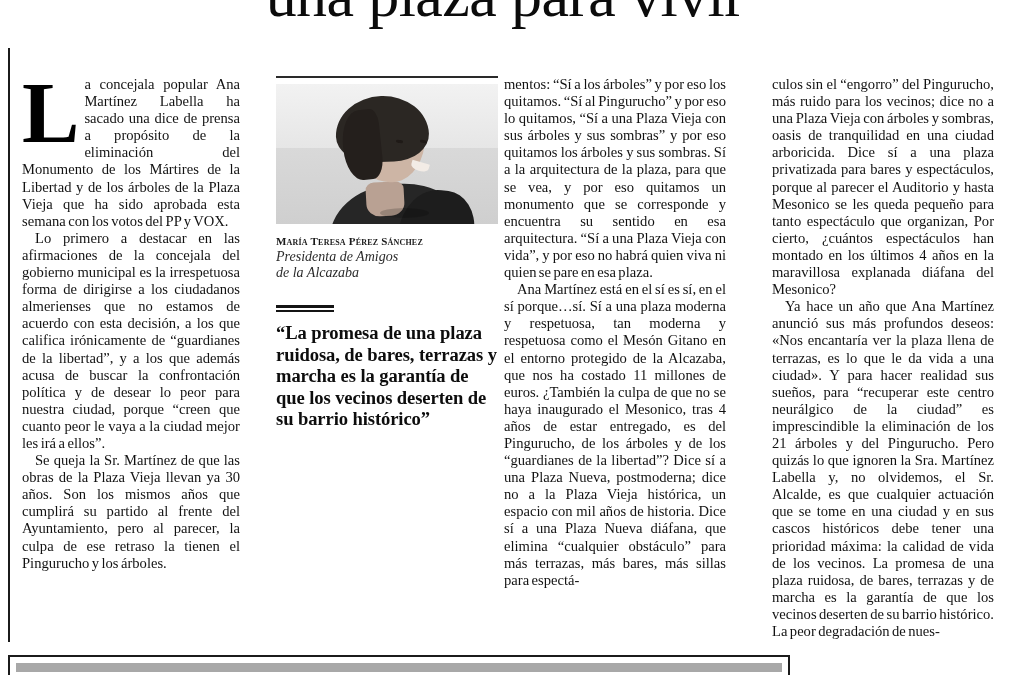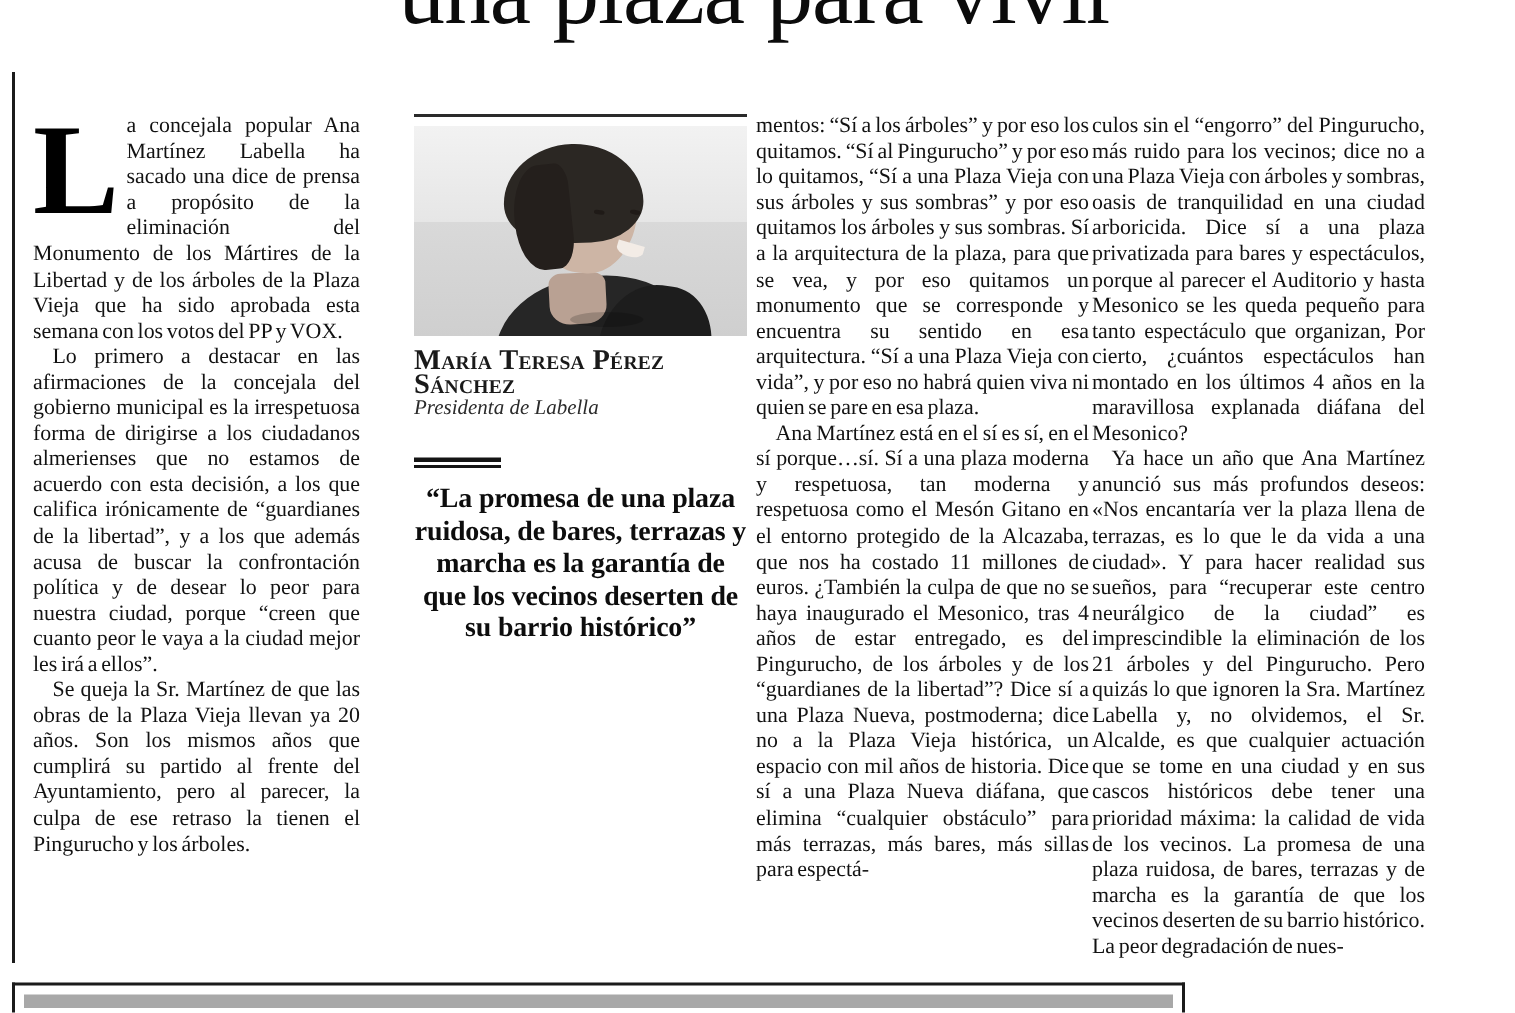--- a/index.html
+++ b/index.html
@@ -56,21 +56,21 @@
   }
   .col {
     position: absolute;
     top: 0;
     overflow: hidden;
     height: 570px;
   }
   .col-1 { left: 22px;  width: 218px; }
   .col-2 { left: 276px; width: 222px; }
   .col-3 { left: 504px; width: 222px; }
-  .col-4 { left: 728px; width: 222px; }
+  .col-4 { left: 772px; width: 222px; }
 
   .body-text {
     font-size: 14.6px;
     line-height: 17.1px;
     text-align: justify;
     text-justify: inter-word;
     hyphens: manual;
     word-spacing: -1.2px;
     color: #121212;
   }
@@ -183,21 +183,21 @@
   .ph-neck-shadow {
     position: absolute;
     left: 47%; bottom: 6px; width: 22%; height: 10px;
     background: rgba(0,0,0,0.18);
     border-radius: 50%;
   }
 
   
   .byline { margin-top: 9px; }
   .byline-name {
-    font-size: 19px;
+    font-size: 11px;
     font-weight: 700;
     font-variant: small-caps;
     letter-spacing: 0.2px;
     color: #1a1a1a;
     line-height: 16px;
   }
   .byline-role {
     font-size: 14px;
     font-style: italic;
     line-height: 16px;
@@ -208,21 +208,20 @@
   .quote-block { margin-top: 24px; }
   .quote-rule-a { width: 58px; height: 3px; background: #141414; }
   .quote-rule-b { width: 58px; height: 2px; background: #141414; margin-top: 2px; }
   .pull-quote {
     margin-top: 10px;
     font-size: 18.6px;
     line-height: 21.5px;
     font-weight: 700;
     color: #0d0d0d;
     letter-spacing: -0.1px;
-    text-align: center;
   }
 
   
   .bottom-box {
     position: absolute;
     left: 8px;
     top: 655px;
     width: 782px;
     height: 20px;
     border: 2px solid #1b1b1b;
@@ -249,21 +248,21 @@
 <div class="left-rule"></div>
 
 <div class="cols">
 
   <div class="col col-1">
     <div class="body-text">
       <p class="first">
         <span class="dropcap">L</span><span>a concejala popular Ana Martínez Labella ha sacado una dice de prensa a propósito de la eliminación del Monumento de los Mártires de la Libertad y de los árboles de la Plaza Vieja que ha sido aprobada esta semana con los votos del PP y VOX.</span>
       </p>
       <p><span>Lo primero a destacar en las afirmaciones de la concejala del gobierno municipal es la irrespetuosa forma de dirigirse a los ciudadanos almerienses que no estamos de acuerdo con esta decisión, a los que califica irónicamente de “guardianes de la libertad”, y a los que además acusa de buscar la confrontación política y de desear lo peor para nuestra ciudad, porque “creen que cuanto peor le vaya a la ciudad mejor les irá a ellos”.</span></p>
-      <p><span>Se queja la Sr. Martínez de que las obras de la Plaza Vieja llevan ya 20 años. Son los mismos años que cumplirá su partido al frente del Ayuntamiento, pero al parecer, la culpa de ese retraso la tienen el Pingurucho y los árboles.</span></p>
+      <p><span>Se queja la Sr. Martínez de que las obras de la Plaza Vieja llevan ya 30 años. Son los mismos años que cumplirá su partido al frente del Ayuntamiento, pero al parecer, la culpa de ese retraso la tienen el Pingurucho y los árboles.</span></p>
     </div>
   </div>
 
   <div class="col col-2">
 
     <div class="photo-wrap">
       <div class="photo-toprule"></div>
       <div class="photo">
         <div class="ph-bg-top"></div>
         <div class="ph-bg-bot"></div>
@@ -275,21 +274,22 @@
         <div class="ph-hair"></div>
         <div class="ph-hair-side"></div>
         <div class="ph-eye l"></div>
         <div class="ph-eye r"></div>
         <div class="ph-smile"></div>
       </div>
     </div>
 
     <div class="byline">
       <div class="byline-name">María Teresa Pérez Sánchez</div>
-      <div class="byline-role">Presidenta de Labella</div>
+      <div class="byline-role">Presidenta de Amigos</div>
+      <div class="byline-role">de la Alcazaba</div>
     </div>
 
     <div class="quote-block">
       <div class="quote-rule-a"></div>
       <div class="quote-rule-b"></div>
       <div class="pull-quote">“La promesa de una plaza ruidosa, de bares, terrazas y marcha es la garantía de que los vecinos deserten de su barrio histórico”</div>
     </div>
 
   </div>
 

